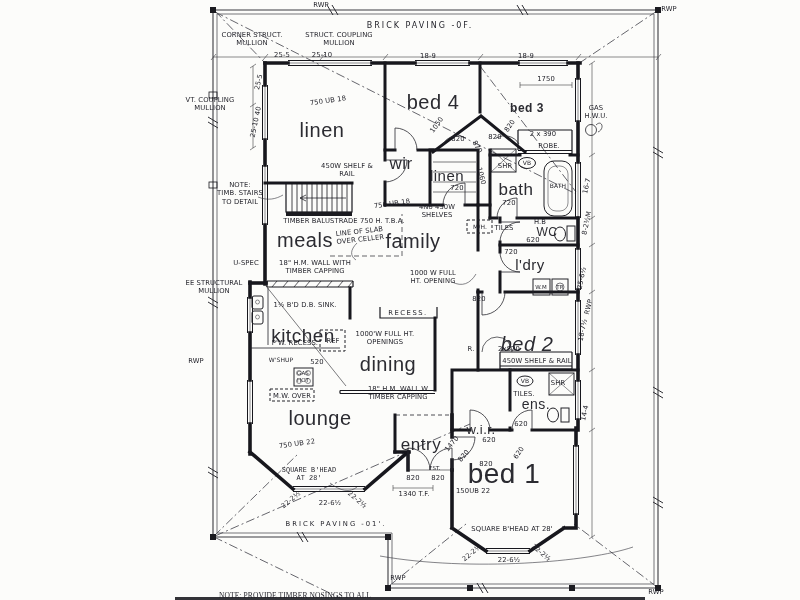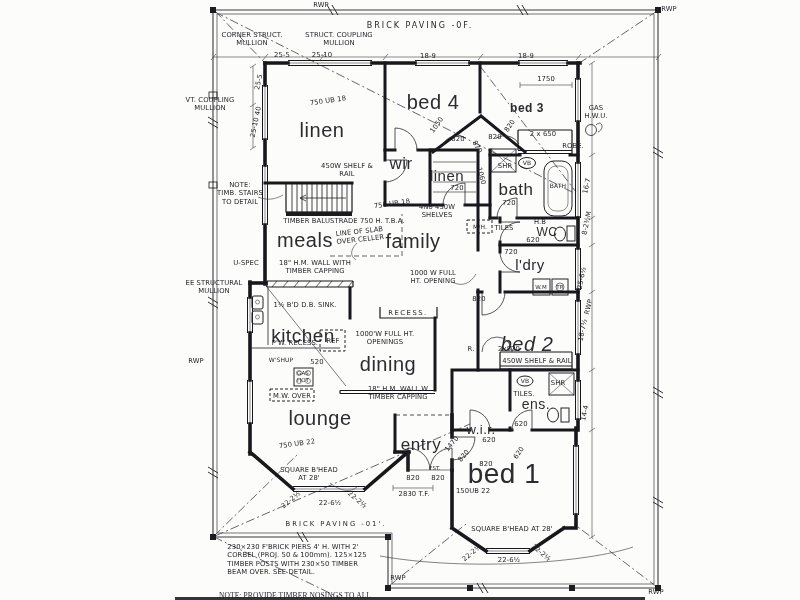--- a/index.html
+++ b/index.html
@@ -233,22 +233,22 @@
       <div class="note" style="left: 240px; top: 194px; transform: translate(-50%, -50%) rotate(0deg);">NOTE:
 TIMB. STAIRS
 TO DETAIL</div>
       <div class="note" style="left: 347px; top: 170px; transform: translate(-50%, -50%) rotate(0deg);">450W SHELF &amp;
 RAIL</div>
       <div class="note" style="left: 437px; top: 125px; transform: translate(-50%, -50%) rotate(-55deg);">1050</div>
       <div class="note" style="left: 458px; top: 139px; transform: translate(-50%, -50%) rotate(0deg);">820</div>
       <div class="note" style="left: 477px; top: 147px; transform: translate(-50%, -50%) rotate(60deg);">870</div>
       <div class="note" style="left: 495px; top: 137px; transform: translate(-50%, -50%) rotate(0deg);">820</div>
       <div class="note" style="left: 510px; top: 126px; transform: translate(-50%, -50%) rotate(-55deg);">820</div>
-      <div class="note" style="left: 543px; top: 134px; transform: translate(-50%, -50%) rotate(0deg);">2 x 650</div>
-      <div class="note" style="left: 549px; top: 146px; transform: translate(-50%, -50%) rotate(0deg); margin-left: 24px;">ROBE.</div>
+      <div class="note" style="left: 543px; top: 134px; transform: translate(-50%, -50%) rotate(0deg);">2 x 390</div>
+      <div class="note" style="left: 549px; top: 146px; transform: translate(-50%, -50%) rotate(0deg);">ROBE.</div>
       <div class="note" style="left: 596px; top: 112px; transform: translate(-50%, -50%) rotate(0deg);">GAS
 H.W.U.</div>
       <div class="note" style="left: 505px; top: 166px; transform: translate(-50%, -50%) rotate(0deg);">SHR</div>
       <div class="note" style="left: 527px; top: 163px; font-size: 6px; transform: translate(-50%, -50%) rotate(0deg);">VB</div>
       <div class="note" style="left: 558px; top: 186px; font-size: 6px; transform: translate(-50%, -50%) rotate(0deg);">BATH</div>
       <div class="note" style="left: 457px; top: 188px; transform: translate(-50%, -50%) rotate(0deg);">720</div>
       <div class="note" style="left: 481px; top: 176px; transform: translate(-50%, -50%) rotate(75deg);">1060</div>
       <div class="note" style="left: 437px; top: 211px; transform: translate(-50%, -50%) rotate(0deg);">4No 450W
 SHELVES</div>
       <div class="note" style="left: 392px; top: 204px; transform: translate(-50%, -50%) rotate(-8deg);">750 UB 18</div>
@@ -295,34 +295,30 @@
       <div class="note" style="left: 558px; top: 383px; transform: translate(-50%, -50%) rotate(0deg);">SHR</div>
       <div class="note" style="left: 524px; top: 394px; transform: translate(-50%, -50%) rotate(0deg);">TILES.</div>
       <div class="note" style="left: 585px; top: 413px; transform: translate(-50%, -50%) rotate(-78deg);">14-4</div>
       <div class="note" style="left: 297px; top: 444px; transform: translate(-50%, -50%) rotate(-8deg);">750 UB 22</div>
       <div class="note" style="left: 521px; top: 424px; transform: translate(-50%, -50%) rotate(0deg);">620</div>
       <div class="note" style="left: 489px; top: 440px; transform: translate(-50%, -50%) rotate(0deg);">620</div>
       <div class="note" style="left: 519px; top: 453px; transform: translate(-50%, -50%) rotate(-55deg);">620</div>
       <div class="note" style="left: 464px; top: 456px; transform: translate(-50%, -50%) rotate(-50deg);">820</div>
       <div class="note" style="left: 486px; top: 464px; transform: translate(-50%, -50%) rotate(0deg);">820</div>
       <div class="note" style="left: 452px; top: 444px; transform: translate(-50%, -50%) rotate(-50deg);">1470</div>
-      <div class="note" style="left: 309px; top: 474px; transform: translate(-50%, -50%) rotate(0deg);">SQUARE B'HEAD
+      <div class="note" style="left: 309px; top: 474px; transform: translate(-50%, -50%) rotate(0deg); font-family: Liberation Mono, monospace;">SQUARE B'HEAD
 AT 28'</div>
       <div class="note" style="left: 435px; top: 468px; font-size: 5.5px; transform: translate(-50%, -50%) rotate(0deg);">FST.</div>
       <div class="note" style="left: 413px; top: 478px; transform: translate(-50%, -50%) rotate(0deg);">820</div>
       <div class="note" style="left: 438px; top: 478px; transform: translate(-50%, -50%) rotate(0deg);">820</div>
-      <div class="note" style="left: 414px; top: 494px; transform: translate(-50%, -50%) rotate(0deg);">2830 T.F.</div>
+      <div class="note" style="left: 414px; top: 494px; transform: translate(-50%, -50%) rotate(0deg);">1340 T.F.</div>
       <div class="note" style="left: 291px; top: 500px; transform: translate(-50%, -50%) rotate(-40deg);">22-2½</div>
       <div class="note" style="left: 330px; top: 503px; transform: translate(-50%, -50%) rotate(0deg);">22-6½</div>
       <div class="note" style="left: 357px; top: 500px; transform: translate(-50%, -50%) rotate(40deg);">22-2½</div>
       <div class="note" style="left: 336px; top: 524px; letter-spacing: 2px; transform: translate(-50%, -50%) rotate(0deg);">BRICK PAVING -01'.</div>
-      <div class="note" style="left: 297px; top: 560px; text-align: left; transform: translate(-50%, -50%) rotate(0deg);">230×230 F'BRICK PIERS 4' H. WITH 2'
-CORBEL (PROJ. 50 &amp; 100mm). 125×125
-TIMBER POSTS WITH 230×50 TIMBER
-BEAM OVER. SEE DETAIL.</div>
       <div class="note" style="left: 295px; top: 596px; font-size: 7.5px; transform: translate(-50%, -50%) rotate(0deg); font-family: Liberation Serif, serif;">NOTE: PROVIDE TIMBER NOSINGS TO ALL</div>
       <div class="note" style="left: 473px; top: 491px; transform: translate(-50%, -50%) rotate(0deg);">150UB 22</div>
       <div class="note" style="left: 512px; top: 529px; transform: translate(-50%, -50%) rotate(0deg);">SQUARE B'HEAD AT 28'</div>
       <div class="note" style="left: 472px; top: 553px; transform: translate(-50%, -50%) rotate(-40deg);">22-2½</div>
       <div class="note" style="left: 509px; top: 560px; transform: translate(-50%, -50%) rotate(0deg);">22-6½</div>
       <div class="note" style="left: 541px; top: 553px; transform: translate(-50%, -50%) rotate(40deg);">22-2½</div>
     </div>
 </div>
 
 </body></html>

